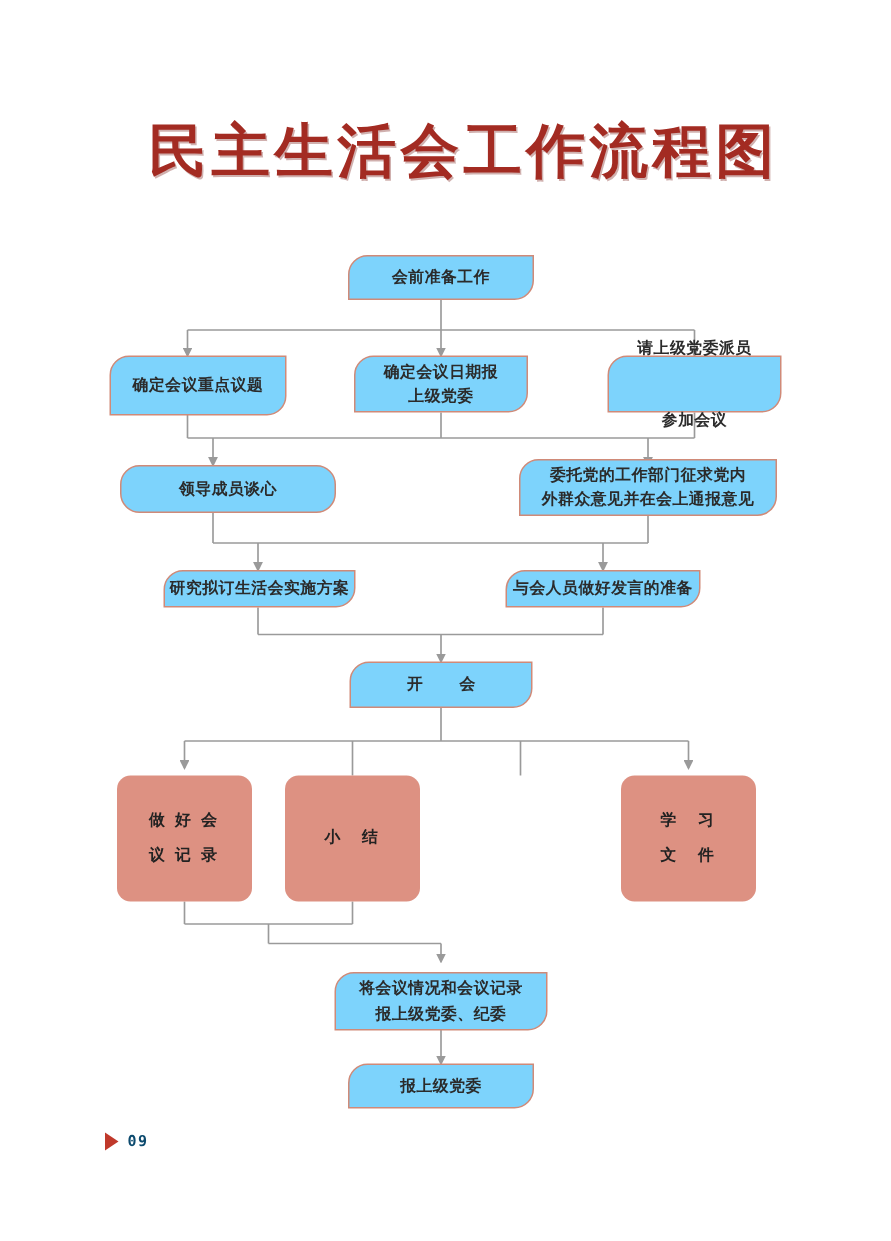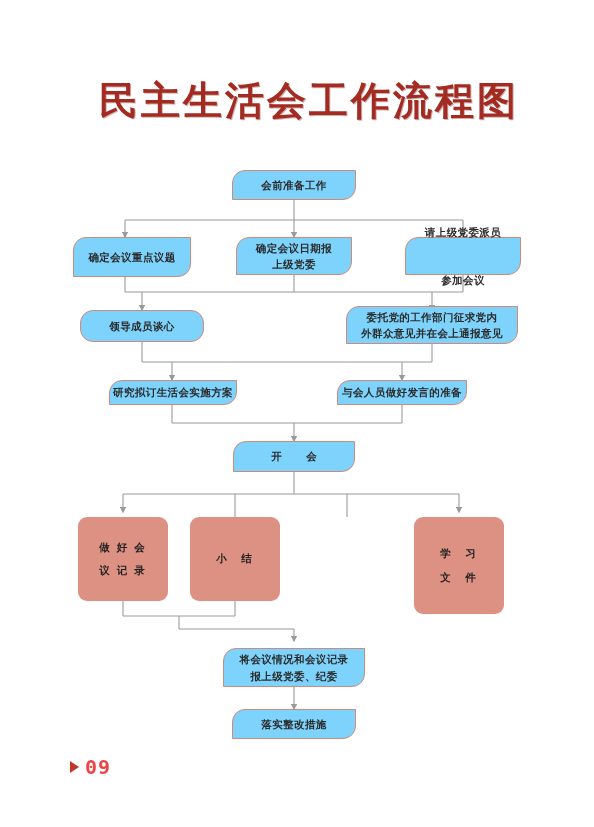--- a/index.html
+++ b/index.html
@@ -95,23 +95,23 @@
     gap: 6px;
   }
   #footer .tri {
     width: 0; height: 0;
     border-left: 9px solid #c0392b;
     border-top: 6px solid transparent;
     border-bottom: 6px solid transparent;
   }
   #footer .pgnum {
     font-family: "DejaVu Sans Mono", "Liberation Mono", monospace;
-    font-size: 20px;
+    font-size: 10px;
     font-weight: bold;
-    color: #ef4444;
+    color: #0c4a6e;
     letter-spacing: 1px;
   }
 </style>
 </head>
 <body>
 
 <div id="page">
 
   <div id="title">民主生活会工作流程图</div>
 
@@ -178,21 +178,21 @@
   <div class="node outline" style="left:236px; top:237px; width:116px; height:38px;">
     <span class="line">确定会议日期报</span>
     <span class="line">上级党委</span>
   </div>
 
   <div class="node outline" style="left:405px; top:237px; width:116px; height:38px;gap:31px;">
     <span class="line">请上级党委派员</span>
     <span class="line">参加会议</span>
   </div>
 
-  <div class="node outline" style="left:80px; top:310px; width:124px; height:32px;border-radius:13px;">
+  <div class="node outline" style="left:80px; top:310px; width:144px; height:32px;border-radius:13px;">
     <span class="line">领导成员谈心</span>
   </div>
 
   <div class="node outline" style="left:346px; top:306px; width:172px; height:38px;">
     <span class="line">委托党的工作部门征求党内</span>
     <span class="line">外群众意见并在会上通报意见</span>
   </div>
 
   <div class="node outline" style="left:109px; top:380px; width:128px; height:25px;">
     <span class="line">研究拟订生活会实施方案</span>
@@ -209,32 +209,32 @@
   <div class="node filled" style="left:78px; top:517px; width:90px; height:84px;">
     <span class="line">做 好 会</span>
     <span class="line">议 记 录</span>
   </div>
 
   <div class="node filled" style="left:190px; top:517px; width:90px; height:84px;">
     <span class="line">小　结</span>
   </div>
 
 
-  <div class="node filled" style="left:414px; top:517px; width:90px; height:97px;">
+  <div class="node filled" style="left:414px; top:517px; width:90px; height:84px;">
     <span class="line">学　习</span>
     <span class="line">文　件</span>
   </div>
 
   <div class="node outline" style="left:223px; top:648px; width:142px; height:39px;">
     <span class="line">将会议情况和会议记录</span>
     <span class="line">报上级党委、纪委</span>
   </div>
 
   <div class="node outline" style="left:232px; top:709px; width:124px; height:30px;">
-    <span class="line">落实整改措施</span>
+    <span class="line">报上级党委</span>
   </div>
 
   <div id="footer">
     <span class="tri"></span>
     <span class="pgnum">09</span>
   </div>
 
 </div>
 
 </body></html>

